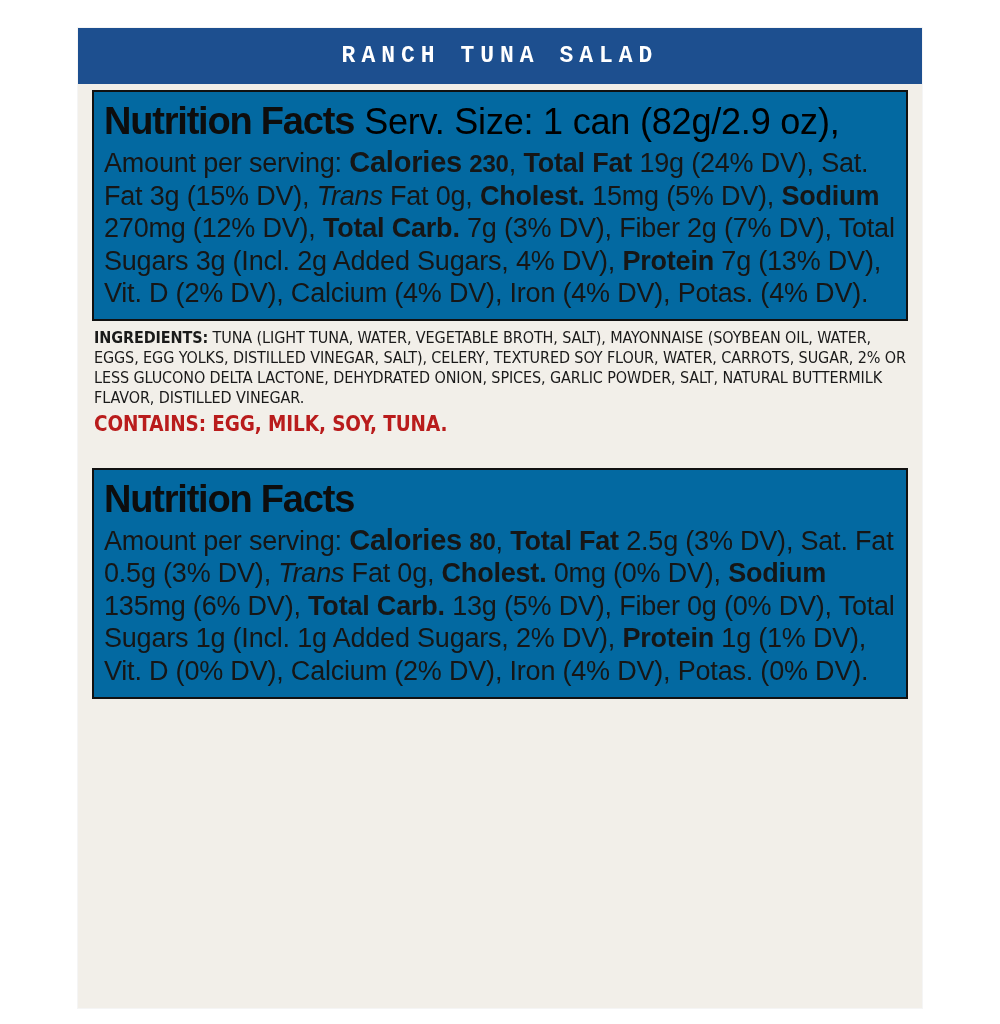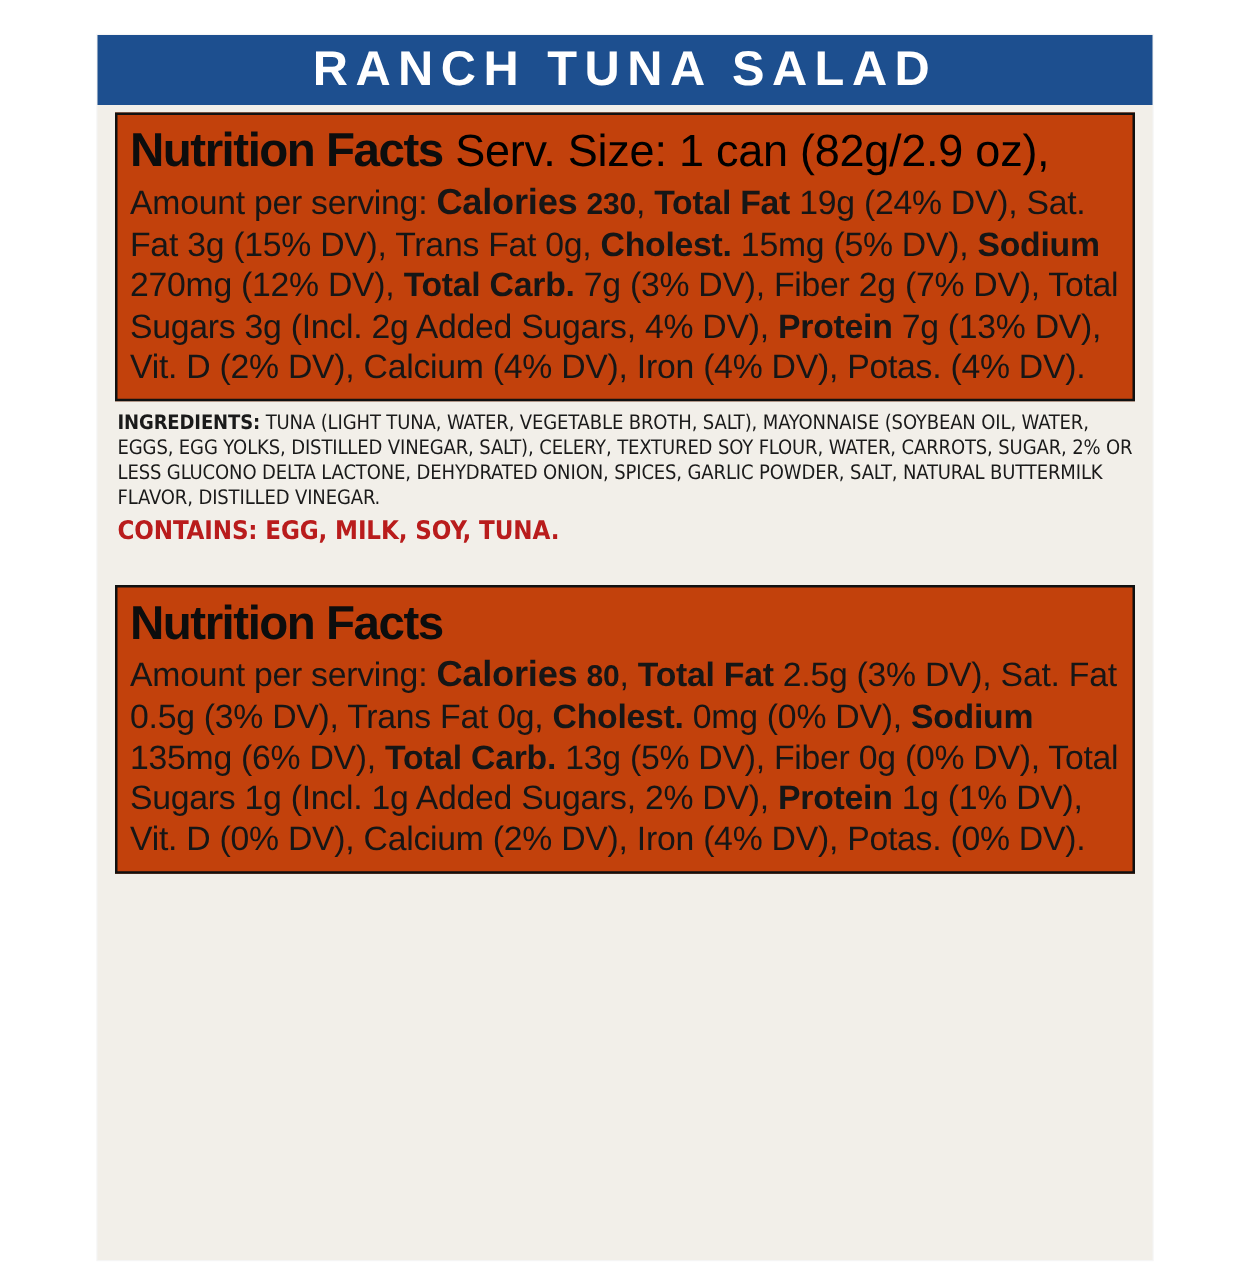--- a/index.html
+++ b/index.html
@@ -25,30 +25,30 @@
   
   .banner {
     background: #1d4f8f;
     height: 56px;
     display: flex;
     align-items: center;
     justify-content: center;
   }
   .banner-text {
     color: #ffffff;
-    font-size: 39px;
+    font-size: 23px;
     font-weight: bold;
     letter-spacing: 6px;
-    font-family: Liberation Sans, sans-serif;
+    font-family: Liberation Mono, monospace;
   }
   
   .nf-box {
     margin: 6px 14px 0 14px;
     border: 2px solid #111111;
-    background: #c2410c;
+    background: #0369a1;
     padding: 8px 10px 10px 10px;
   }
   .nf-title {
     font-size: 38px;
     font-weight: bold;
     letter-spacing: -1.2px;
     color: #0d0d0d;
   }
   .nf-serv {
     font-size: 36px;
@@ -61,21 +61,21 @@
     gap: 0 10px;
     margin-bottom: 2px;
   }
   .nf-body {
     font-size: 27px;
     line-height: 1.2;
     color: #161616;
     letter-spacing: -0.2px;
   }
   .b { font-weight: bold; }
-  .i { }
+  .i { font-style: italic; }
   .cal-word { font-weight: bold; font-size: 29px; text-align: center; }
   .cal-num { font-weight: bold; font-size: 24px; }
   
   .ingredients {
     margin: 7px 14px 0 16px;
     font-size: 16px;
     line-height: 1.24;
     color: #1a1a1a;
     font-family: "DejaVu Sans Condensed", "Liberation Sans", sans-serif;
     letter-spacing: -0.1px;

